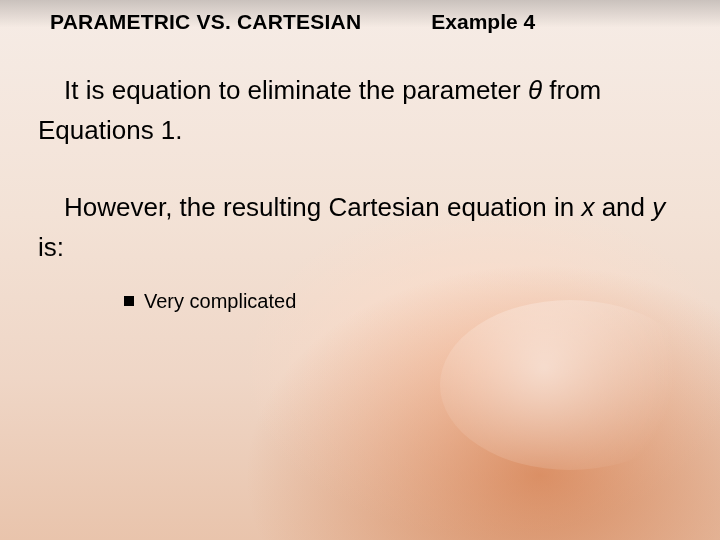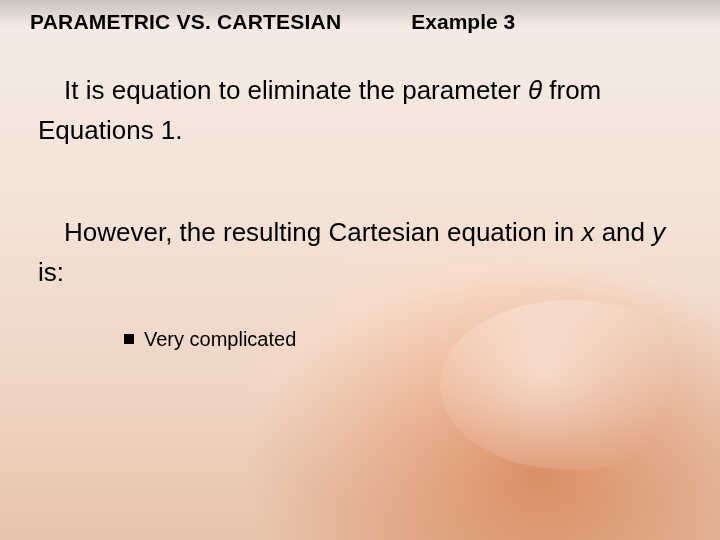--- a/index.html
+++ b/index.html
@@ -26,21 +26,21 @@
     height: 46px;
     background: linear-gradient(180deg, rgba(0,0,0,0.18) 0%, rgba(0,0,0,0.0) 60%);
     pointer-events: none;
   }
   .topbar {
     position: absolute;
     left: 0; top: 0;
     height: 44px;
     display: flex;
     align-items: center;
-    padding-left: 30px;
+    padding-left: 50px;
     box-sizing: border-box;
     gap: 70px;
   }
   .topic {
     font-weight: bold;
     font-size: 21px;
     letter-spacing: 0.2px;
   }
   .example {
     font-weight: bold;
@@ -56,24 +56,24 @@
     font-size: 26px;
     line-height: 1.55;
     color: #000;
   }
   .para .indent {
     display: inline-block;
     width: 26px;
   }
   .ital { font-style: italic; }
   .para2 {
-    margin-top: 61px;
+    margin-top: 36px;
   }
   .bullets {
-    margin-top: 33px;
+    margin-top: 20px;
     padding-left: 86px;
   }
   .bline {
     font-size: 20px;
     line-height: 1.45;
     display: flex;
     align-items: flex-start;
   }
   .bmark {
     display: inline-block;
@@ -96,21 +96,21 @@
 <body>
 
 <div class="slide">
 
   <div class="faint-shape" style="left:440px; top:300px; width:260px; height:170px;"></div>
 
   <div class="topbar-shadow"></div>
 
   <div class="topbar">
     <div class="topic">PARAMETRIC VS. CARTESIAN</div>
-    <div class="example">Example 3</div>
+    <div class="example">Example 4</div>
   </div>
 
   <div class="body">
 
     <div class="para">
       <span class="indent"></span><span>It is equation to eliminate the parameter </span><span class="ital">θ</span><span> from Equations 1.</span>
     </div>
 
     <div class="para para2">
       <span class="indent"></span><span>However, the resulting Cartesian equation in </span><span class="ital">x</span><span> and </span><span class="ital">y</span><span> is:</span>

